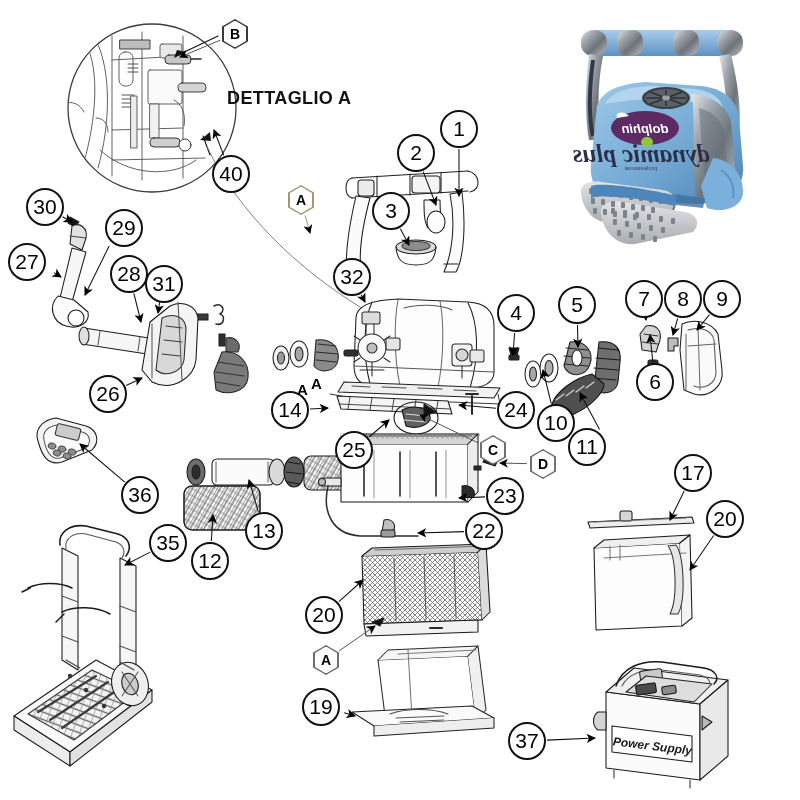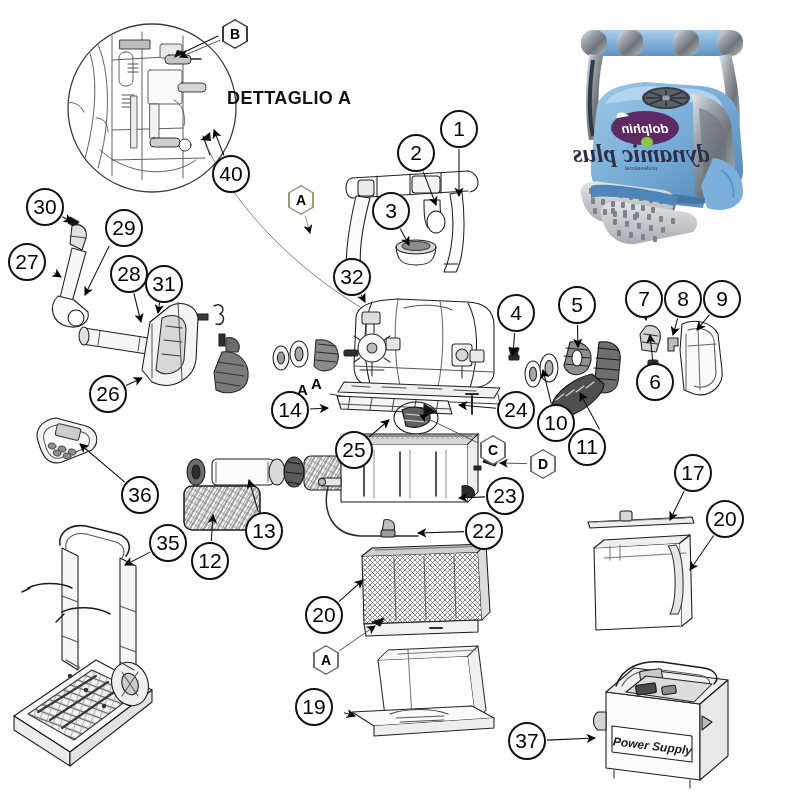--- a/index.html
+++ b/index.html
@@ -605,21 +605,21 @@
       </div>
       <div class="callout c-sm" style="left: 271px; top: 391px;">
         <span>14</span>
       </div>
       <div class="callout c-sm" style="left: 674px; top: 454px;">
         <span>17</span>
       </div>
       <div class="callout c-sm" style="left: 706px; top: 500px;">
         <span>20</span>
       </div>
-      <div class="callout c-sm" style="left: 295px; top: 688px; justify-content: center;">
+      <div class="callout c-sm" style="left: 302px; top: 688px; justify-content: center;">
         <span>19</span>
       </div>
       <div class="callout c-sm" style="left: 305px; top: 596px;">
         <span>20</span>
       </div>
       <div class="callout c-sm" style="left: 465px; top: 512px;">
         <span>22</span>
       </div>
       <div class="callout c-sm" style="left: 486px; top: 477px;">
         <span>23</span>

